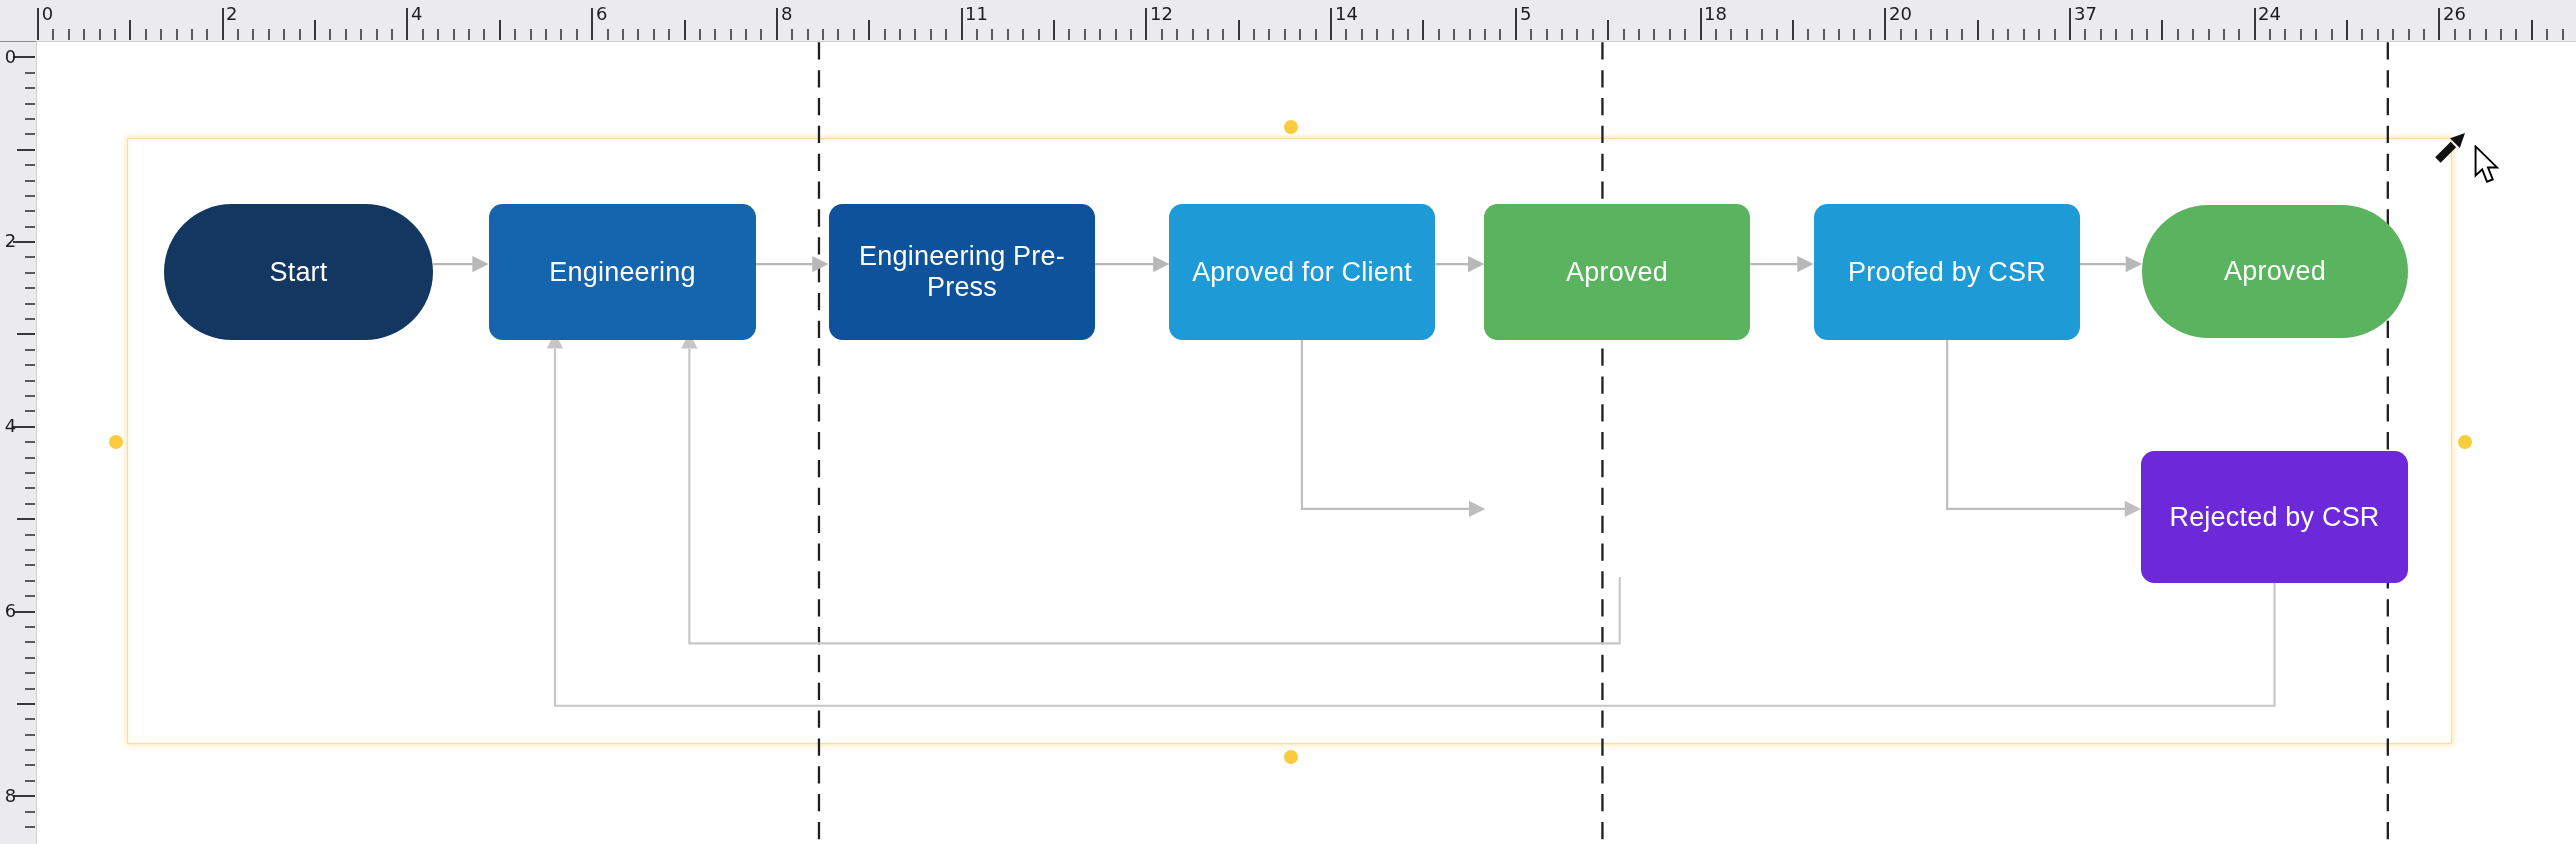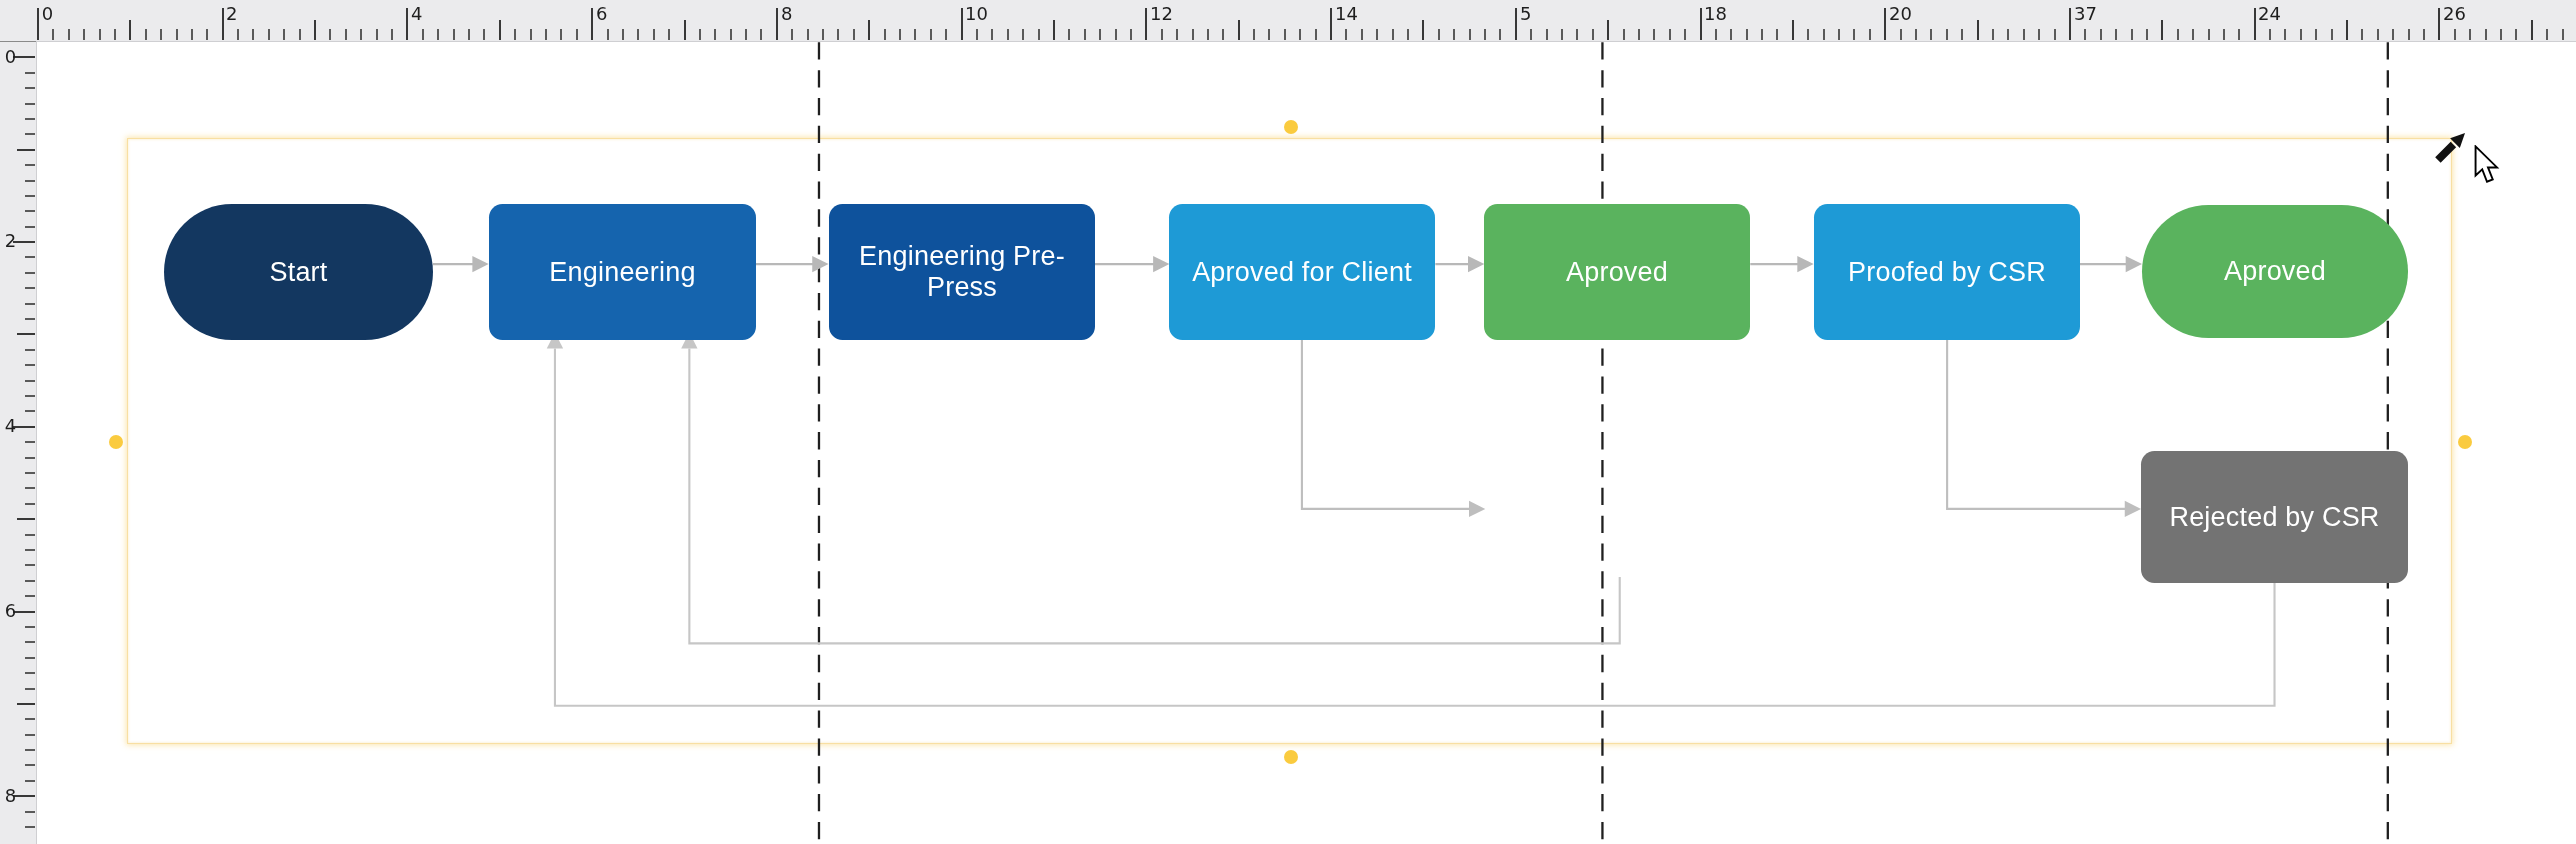--- a/index.html
+++ b/index.html
@@ -74,21 +74,21 @@
       </div>
       <div class="node" style="left: 1484px; top: 196px; width: 266px; height: 136px; background: rgb(90, 179, 94); border-radius: 13.4px;">
         <span>Aproved</span>
       </div>
       <div class="node" style="left: 1814px; top: 196px; width: 266px; height: 136px; background: rgb(30, 154, 214); border-radius: 13.4px;">
         <span>Proofed by CSR</span>
       </div>
       <div class="node" style="left: 2142px; top: 197px; width: 266px; height: 133px; background: rgb(90, 179, 94); border-radius: 67px;">
         <span>Aproved</span>
       </div>
-      <div class="node" style="left: 2141px; top: 443px; width: 267px; height: 132px; background: #737373; border-radius: 13.4px;">
+      <div class="node" style="left: 2141px; top: 443px; width: 267px; height: 132px; background: #6d28d9; border-radius: 13.4px;">
         <span>Rejected by CSR</span>
       </div>
     </div>
 
   <div id="ruler-h" class="ruler">
       <div class="tick-h" style="left: 1px; height: 32px; background: rgb(56, 56, 56);"></div>
       <div class="tick-h" style="left: 16.4px; height: 10.6px; background: rgb(90, 90, 90);"></div>
       <div class="tick-h" style="left: 32px; height: 10.6px; background: rgb(90, 90, 90);"></div>
       <div class="tick-h" style="left: 47px; height: 10.6px; background: rgb(90, 90, 90);"></div>
       <div class="tick-h" style="left: 63px; height: 10.6px; background: rgb(90, 90, 90);"></div>
@@ -250,21 +250,21 @@
       <div class="tick-h" style="left: 2464px; height: 10.6px; background: rgb(90, 90, 90);"></div>
       <div class="tick-h" style="left: 2479px; height: 10.6px; background: rgb(90, 90, 90);"></div>
       <div class="tick-h" style="left: 2495px; height: 20px; background: rgb(56, 56, 56);"></div>
       <div class="tick-h" style="left: 2510px; height: 10.6px; background: rgb(90, 90, 90);"></div>
       <div class="tick-h" style="left: 2526px; height: 10.6px; background: rgb(90, 90, 90);"></div>
       <div class="rlabel" style="left: 5.8px; top: 4.8px;">0</div>
       <div class="rlabel" style="left: 190px; top: 4.8px;">2</div>
       <div class="rlabel" style="left: 375px; top: 4.8px;">4</div>
       <div class="rlabel" style="left: 560px; top: 4.8px;">6</div>
       <div class="rlabel" style="left: 745px; top: 4.8px;">8</div>
-      <div class="rlabel" style="left: 929px; top: 4.8px;">10</div>
+      <div class="rlabel" style="left: 929px; top: 4.8px;">11</div>
       <div class="rlabel" style="left: 1114px; top: 4.8px;">12</div>
       <div class="rlabel" style="left: 1299px; top: 4.8px;">14</div>
       <div class="rlabel" style="left: 1484px; top: 4.8px;">5</div>
       <div class="rlabel" style="left: 1668px; top: 4.8px;">18</div>
       <div class="rlabel" style="left: 1853px; top: 4.8px;">20</div>
       <div class="rlabel" style="left: 2038px; top: 4.8px;">37</div>
       <div class="rlabel" style="left: 2222px; top: 4.8px;">24</div>
       <div class="rlabel" style="left: 2407px; top: 4.8px;">26</div>
     </div>
   <div id="ruler-v" class="ruler">

